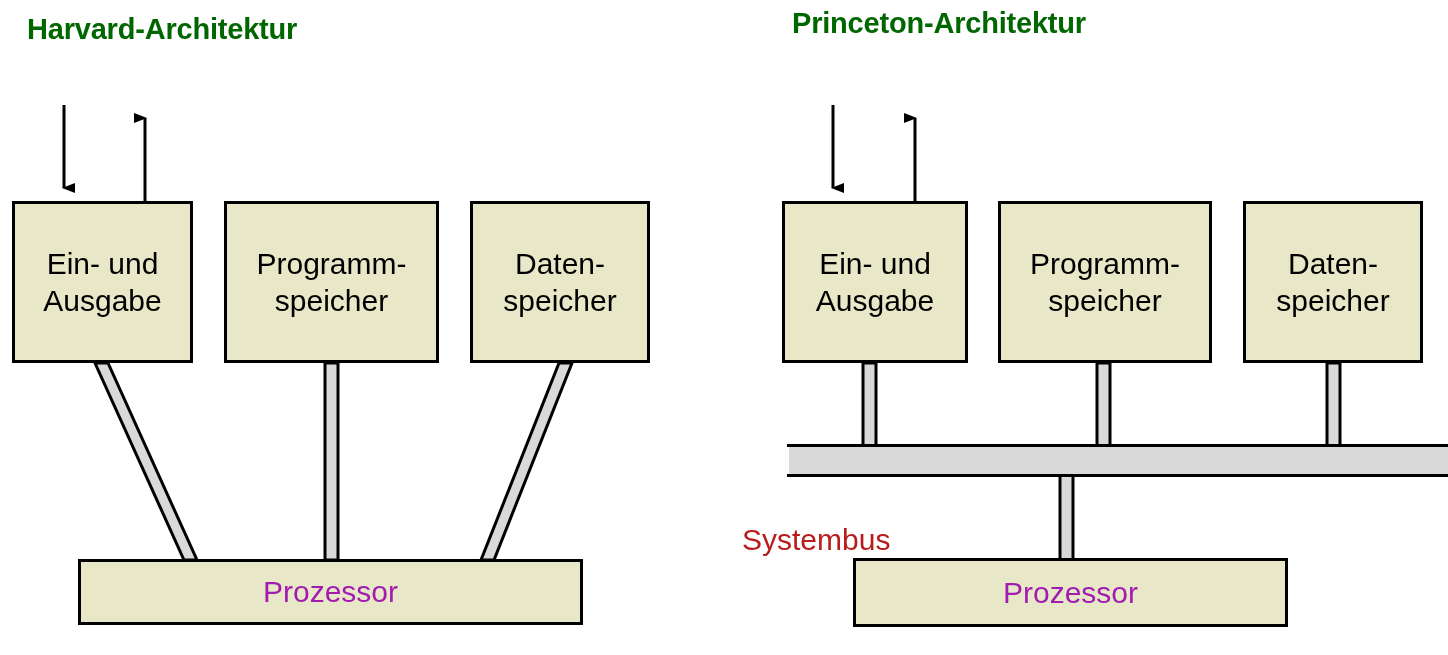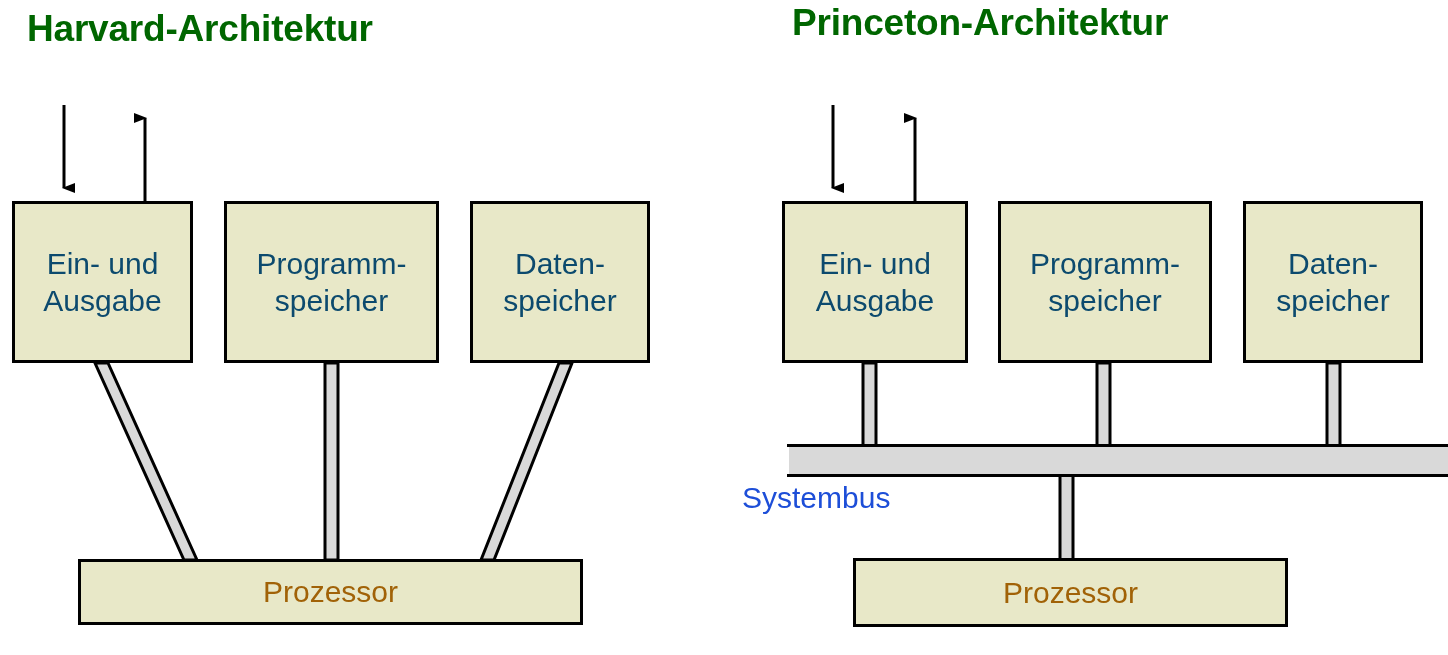--- a/index.html
+++ b/index.html
@@ -22,21 +22,21 @@
     position: absolute;
     top: 0;
     left: 0;
     width: 1448px;
     height: 655px;
   }
   .diagram-title {
     position: absolute;
     font-family: "Liberation Sans", sans-serif;
     font-weight: bold;
-    font-size: 37px;
+    font-size: 29px;
     line-height: 38px;
     color: #006600;
     white-space: pre;
     letter-spacing: -0.2px;
   }
   #title-harvard {
     left: 27px;
     top: 10px;
   }
   #title-princeton {
@@ -50,44 +50,45 @@
     box-sizing: border-box;
     display: flex;
     align-items: center;
     justify-content: center;
     text-align: center;
   }
   .unit-label {
     font-family: "Liberation Sans", sans-serif;
     font-size: 30px;
     line-height: 37px;
-    color: #0c4a6e;
+    color: #000000;
     white-space: pre-line;
   }
   .proc-box {
     position: absolute;
     background: #e8e8c8;
     border: 3px solid #000000;
     box-sizing: border-box;
     display: flex;
     align-items: center;
     justify-content: center;
   }
   .proc-label {
     font-family: "Liberation Sans", sans-serif;
     font-size: 30px;
-    color: #a16207;
+    color: #a21caf;
     white-space: pre;
   }
   .bus-label {
     position: absolute;
     font-family: "Liberation Sans", sans-serif;
     font-size: 30px;
-    color: #1d4ed8;
+    color: #b91c1c;
     white-space: pre;
+    margin-top: 42px;
   }
 </style>
 </head>
 <body>
 
 <div id="canvas">
 
   <svg viewBox="0 0 1448 655">
     <defs>
       <marker id="arrowhead-down" markerWidth="14" markerHeight="14" refX="5" refY="11" orient="auto" markerUnits="userSpaceOnUse">

